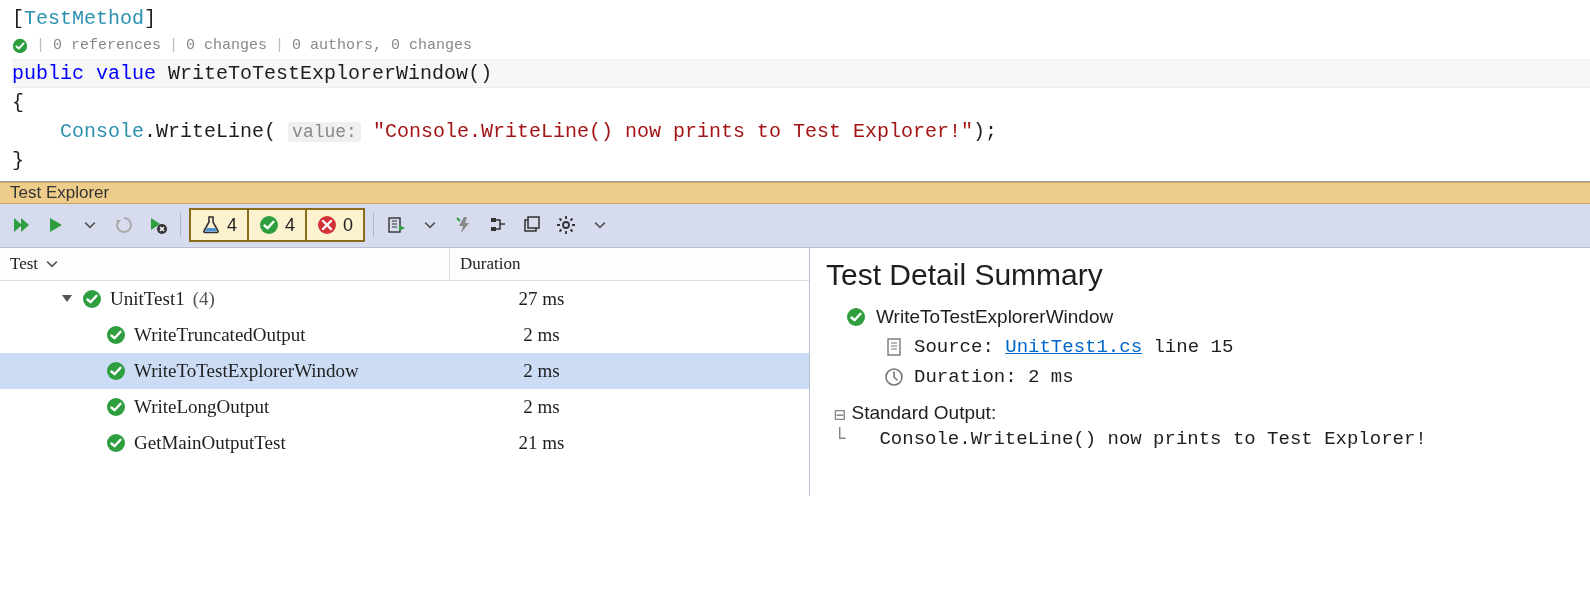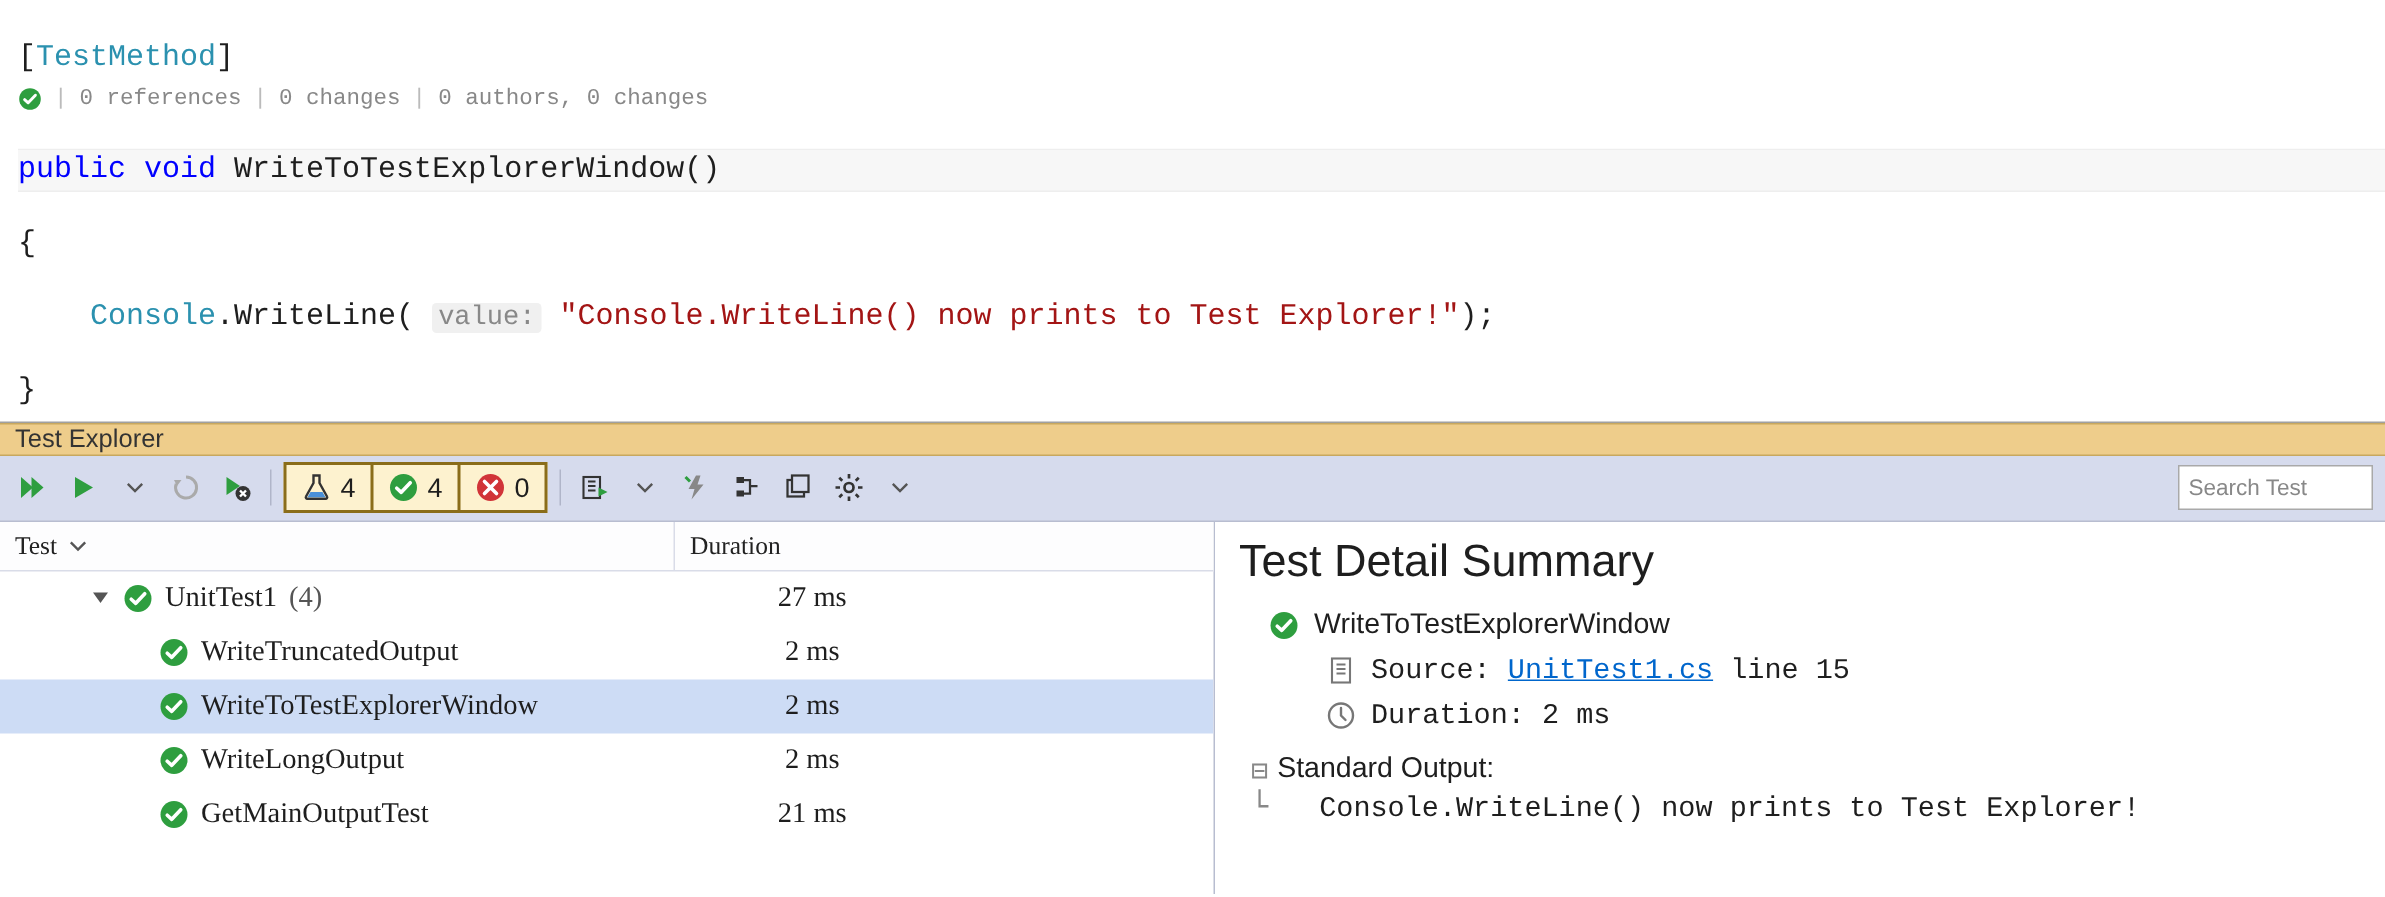--- a/index.html
+++ b/index.html
@@ -14,21 +14,21 @@
   }
   .mono { font-family: Consolas, "Courier New", monospace; }
 
   
   .editor {
     padding: 4px 0 6px 12px;
     font-size: 20px;
     line-height: 1.45;
     background: #ffffff;
   }
-  .editor .line { white-space: pre; margin-top: 20px; }
+  .editor .line { white-space: pre; }
   .tok-punct  { color: #1e1e1e; }
   .tok-type   { color: #2b91af; }
   .tok-key    { color: #0000ff; }
   .tok-method { color: #1e1e1e; }
   .tok-param  { color: #888; background: #f0f0f0; padding: 0 4px; border-radius: 3px; font-size: 18px;}
   .tok-string { color: #a31515; }
 
   .codelens-row {
     display: flex;
     align-items: center;
@@ -293,21 +293,21 @@
         </svg>
       </span>
     <span class="codelens-sep">|</span>
     <span>0 references</span>
     <span class="codelens-sep">|</span>
     <span>0 changes</span>
     <span class="codelens-sep">|</span>
     <span>0 authors, 0 changes</span>
   </div>
 
-  <div class="line line-highlight"><span class="tok-key">public</span> <span class="tok-key">void</span> <span class="tok-method">WriteToTestExplorerWindow</span><span class="tok-punct">()</span></div>
+  <div class="line line-highlight"><span class="tok-key">public</span> <span class="tok-key">value</span> <span class="tok-method">WriteToTestExplorerWindow</span><span class="tok-punct">()</span></div>
 
   <div class="line"><span class="tok-punct">{</span></div>
 
   <div class="line">    <span class="tok-type">Console</span><span class="tok-punct">.</span><span class="tok-method">WriteLine</span><span class="tok-punct">(</span> <span class="tok-param">value:</span> <span class="tok-string">"Console.WriteLine() now prints to Test Explorer!"</span><span class="tok-punct">);</span></div>
 
   <div class="line"><span class="tok-punct">}</span></div>
 </div>
 
 <div class="test-explorer">
   <div class="te-title">Test Explorer</div>
@@ -391,23 +391,20 @@
         <svg class="ic" viewBox="0 0 20 20">
           <use href="#i-gear"></use>
         </svg>
       </span>
     <span class="btn">
         <svg class="ic-s" viewBox="0 0 20 20">
           <use href="#i-chev-down"></use>
         </svg>
       </span>
 
-    <div class="search-box">
-      <span>Search Test</span>
-    </div>
   </div>
 
   <div class="te-body">
 
     <div class="te-tree">
       <div class="tree-header">
         <div class="col-test">
           <span>Test</span>
           <svg class="ic-s" viewBox="0 0 20 20">
               <use href="#i-chev-down"></use>

